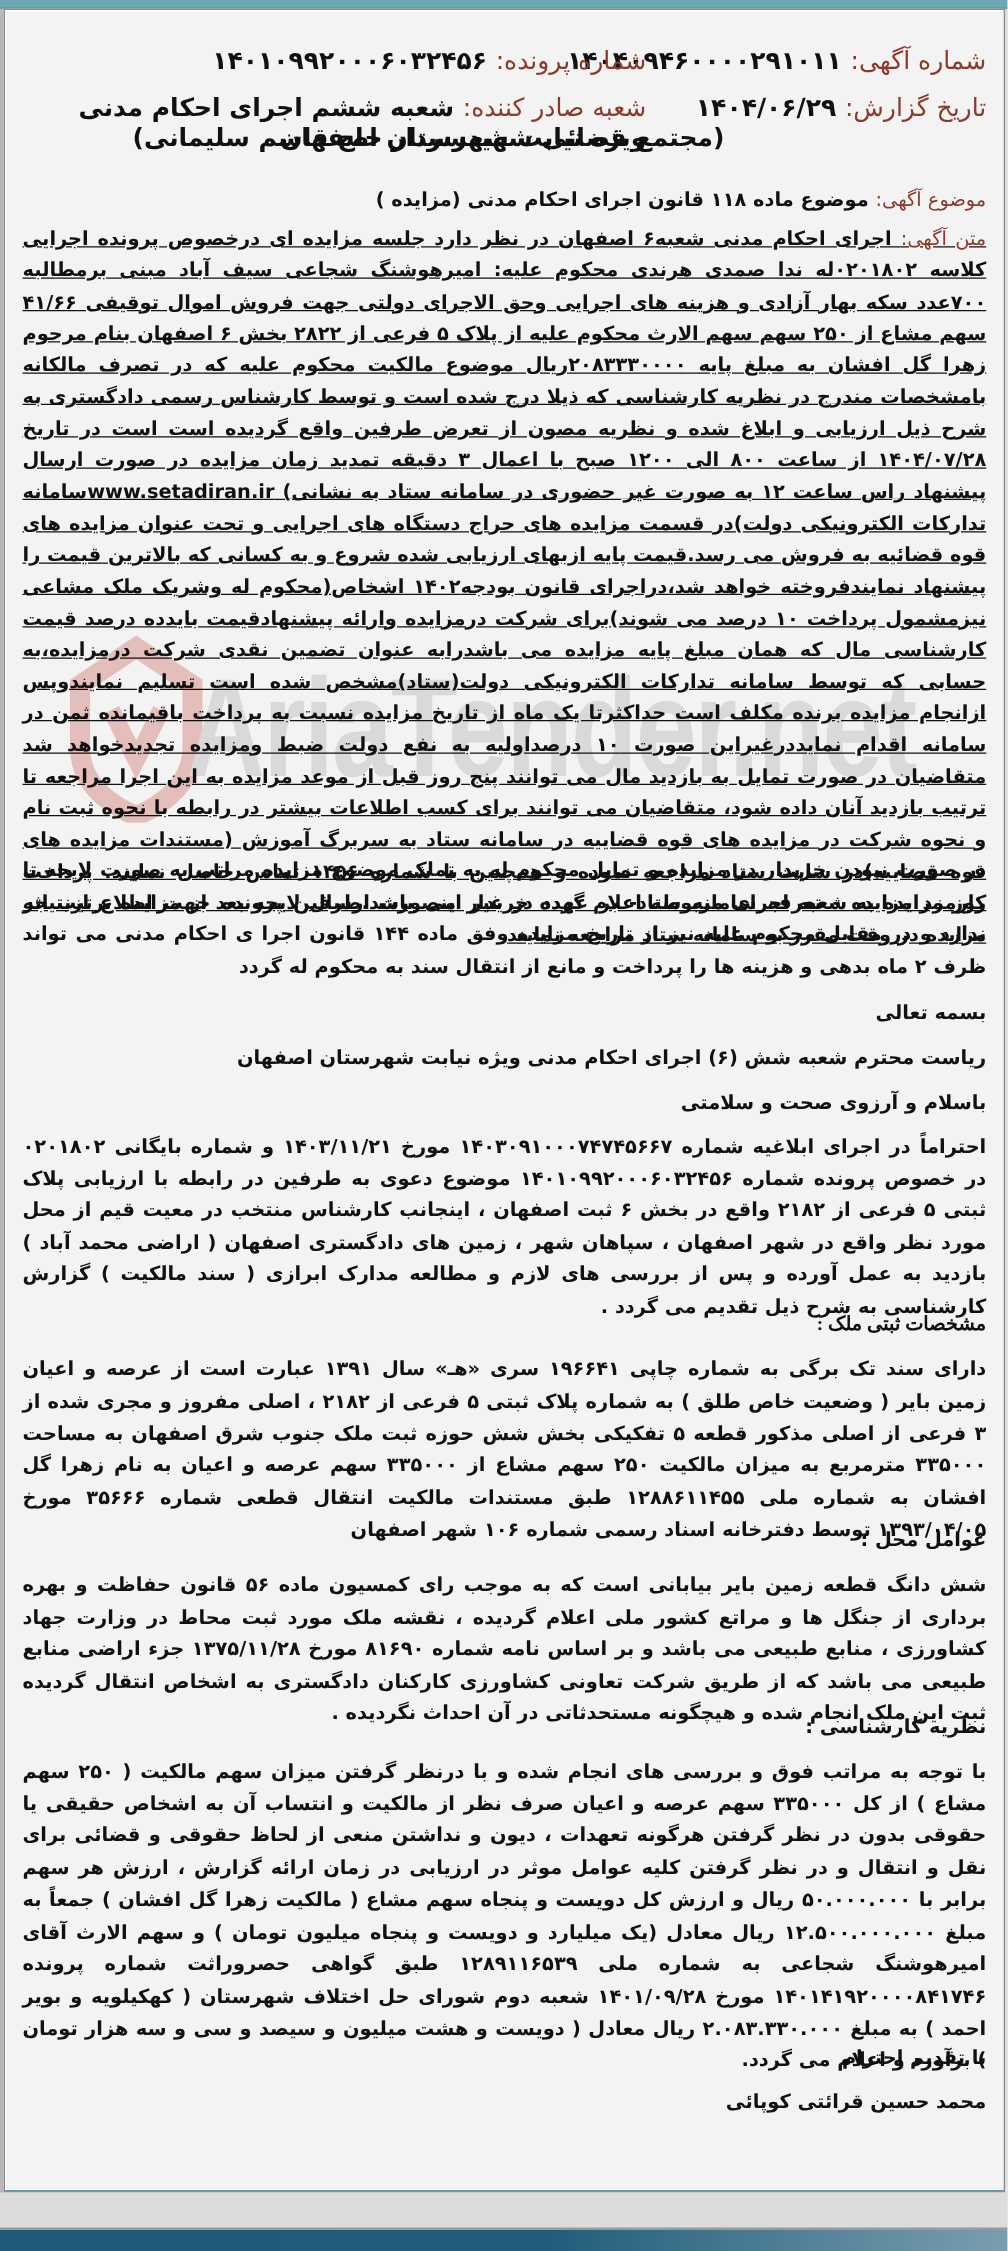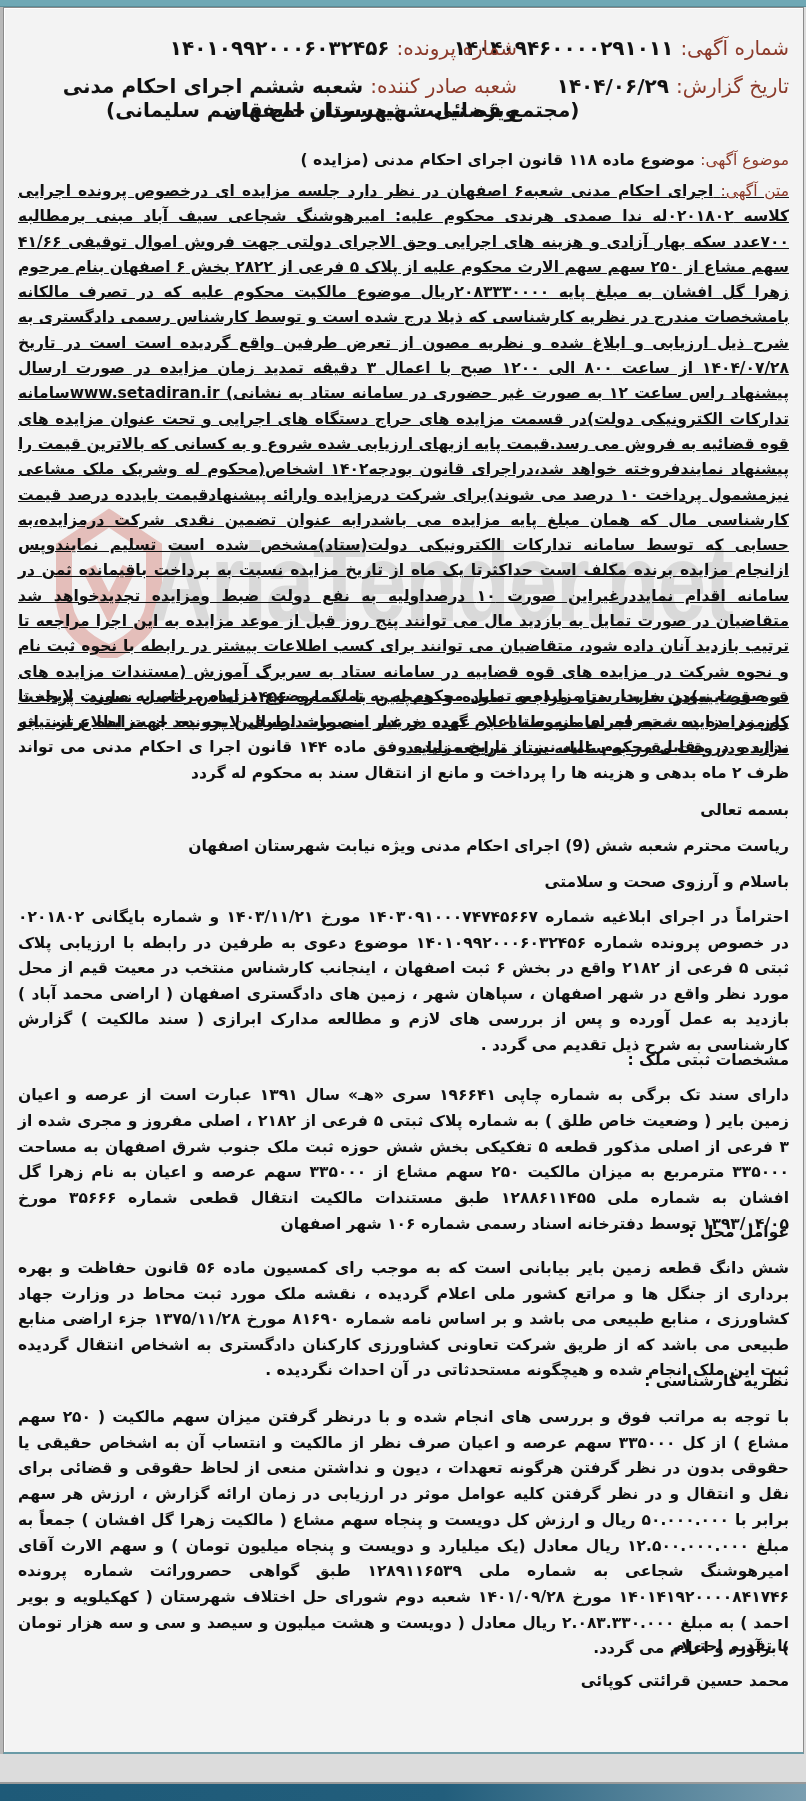--- a/index.html
+++ b/index.html
@@ -119,26 +119,26 @@
     </div>
 
     <div class="p" style="top:171px; line-height:25.3px;text-decoration:underline;">
       <span class="label">متن آگهی:</span>
       <span>اجرای احکام مدنی شعبه۶ اصفهان در نظر دارد جلسه مزایده ای درخصوص پرونده اجرایی کلاسه ۰۲۰۱۸۰۲له ندا صمدی هرندی محکوم علیه: امیرهوشنگ شجاعی سیف آباد مبنی برمطالبه ۷۰۰عدد سکه بهار آزادی   و هزینه های اجرایی وحق الاجرای دولتی جهت فروش اموال توقیفی  ۴۱/۶۶ سهم مشاع از ۲۵۰ سهم  سهم الارث محکوم علیه از پلاک ۵ فرعی از ۲۸۲۲ بخش ۶ اصفهان بنام مرحوم زهرا گل افشان  به مبلغ پایه ۲۰۸۳۳۳۰۰۰۰ریال موضوع مالکیت محکوم علیه  که در تصرف مالکانه بامشخصات مندرج در نظریه کارشناسی که ذیلا درج شده است و توسط کارشناس رسمی دادگستری به شرح ذیل ارزیابی و ابلاغ شده و نظریه مصون از تعرض طرفین واقع گردیده است است در تاریخ ۱۴۰۴/۰۷/۲۸ از ساعت ۸۰۰ الی ۱۲۰۰ صبح با اعمال ۳ دقیقه تمدید زمان مزایده در صورت ارسال پیشنهاد  راس ساعت ۱۲ به صورت غیر حضوری در سامانه ستاد به نشانی) www.setadiran.irسامانه تدارکات الکترونیکی دولت)در قسمت مزایده های حراج دستگاه های اجرایی و تحت عنوان مزایده های قوه قضائیه به فروش می رسد.قیمت پایه ازبهای ارزیابی شده شروع و به کسانی که بالاترین قیمت را پیشنهاد نمایندفروخته خواهد شد،دراجرای قانون بودجه۱۴۰۲ اشخاص(محکوم له وشریک ملک مشاعی نیزمشمول پرداخت ۱۰ درصد می شوند)برای شرکت درمزایده وارائه پیشنهادقیمت بایدده درصد قیمت کارشناسی مال که همان مبلغ پایه مزایده می باشدرابه عنوان تضمین نقدی شرکت درمزایده،به حسابی که توسط سامانه تدارکات الکترونیکی دولت(ستاد)مشخص شده است تسلیم نمایندوپس ازانجام مزایده برنده مکلف است حداکثرتا یک ماه از تاریخ مزایده نسبت به پرداخت باقیمانده ثمن در سامانه اقدام نمایددرغیراین صورت ۱۰ درصداولیه به نفع دولت ضبط ومزایده تجدیدخواهد شد متقاضیان در صورت تمایل به بازدید مال می توانند پنج روز قبل از موعد مزایده به این اجرا مراجعه تا ترتیب بازدید آنان داده شود، متقاضیان می توانند برای کسب اطلاعات بیشتر در رابطه با نحوه ثبت نام و نحوه شرکت در مزایده های قوه قضاییه در سامانه ستاد به سربرگ آموزش (مستندات مزایده های قوه قضاییه)در سایت ستاد مراجعه نموده و همچنین با شماره ۱۴۵۶ تماس حاصل نمایند. پرداخت کارمزد مزایده - تعرفه سامانه ستاد- بر عهده خریدار می باشد.طرفین پرونده جهت اطلاع ازنتیجه مزایده در وقت مقرر به سامانه ستاد مراجعه نمایند</span>
     </div>
 
     <div class="p" style="top:676px; line-height:25.5px;">در صورت نبودن خریدار در مزایده و تمایل محکوم له به تملک موضوع مزایده مراتب به صورت لایحه تا روز مزایده  به شعبه اجرای مربوطه اعلام گردد  در غیر اینصورت ارسال لایحه بعد از مزایده ترتیب اثر ندارد  و در مقابل محکوم علیه نیز از تاریخ مزایده وفق ماده ۱۴۴ قانون اجرا ی احکام مدنی می تواند ظرف ۲ ماه بدهی و هزینه ها را پرداخت و مانع از انتقال سند به محکوم له گردد</div>
 
     <div class="p single" style="top:790px;">بسمه تعالی</div>
-    <div class="p single" style="top:826px;">ریاست محترم شعبه شش (9) اجرای احکام مدنی ویژه نیابت شهرستان اصفهان</div>
+    <div class="p single" style="top:826px;">ریاست محترم شعبه شش (۶) اجرای احکام مدنی ویژه نیابت شهرستان اصفهان</div>
     <div class="p single" style="top:862px;">باسلام و آرزوی صحت و سلامتی</div>
 
     <div class="p" style="top:897px; line-height:25.5px;">احتراماً در اجرای ابلاغیه شماره ۱۴۰۳۰۹۱۰۰۰۷۴۷۴۵۶۶۷ مورخ ۱۴۰۳/۱۱/۲۱  و شماره بایگانی ۰۲۰۱۸۰۲ در خصوص پرونده شماره ۱۴۰۱۰۹۹۲۰۰۰۶۰۳۲۴۵۶ موضوع دعوی به طرفین در رابطه با ارزیابی پلاک ثبتی ۵ فرعی از ۲۱۸۲ واقع در بخش ۶ ثبت اصفهان ، اینجانب کارشناس منتخب در معیت قیم از محل مورد نظر واقع در شهر اصفهان ، سپاهان شهر ، زمین های دادگستری اصفهان ( اراضی محمد آباد ) بازدید به عمل آورده و پس از بررسی های لازم و مطالعه مدارک ابرازی ( سند مالکیت ) گزارش کارشناسی به شرح ذیل تقدیم می گردد .</div>
 
-    <div class="p single" style="top:1040px;">مشخصات ثبتی ملک :</div>
+    <div class="p single" style="top:1040px;font-family:Liberation Serif, serif;">مشخصات ثبتی ملک :</div>
 
     <div class="p" style="top:1075px; line-height:25.8px;">دارای سند تک برگی به شماره چاپی ۱۹۶۶۴۱  سری «هـ» سال ۱۳۹۱ عبارت است از عرصه و اعیان زمین بایر ( وضعیت خاص طلق ) به شماره پلاک ثبتی ۵ فرعی از ۲۱۸۲ ، اصلی مفروز و مجری شده از ۳ فرعی از اصلی مذکور قطعه ۵ تفکیکی بخش شش حوزه ثبت ملک جنوب شرق اصفهان به مساحت ۳۳۵۰۰۰ مترمربع به میزان مالکیت ۲۵۰ سهم مشاع از ۳۳۵۰۰۰ سهم عرصه و اعیان به نام زهرا گل افشان به شماره ملی ۱۲۸۸۶۱۱۴۵۵ طبق مستندات مالکیت انتقال قطعی شماره ۳۵۶۶۶ مورخ ۱۳۹۳/۰۴/۰۵ توسط دفترخانه اسناد رسمی شماره ۱۰۶ شهر اصفهان</div>
 
     <div class="p single" style="top:1212px;">عوامل محل :</div>
 
     <div class="p" style="top:1248px; line-height:25.5px;">شش دانگ قطعه زمین بایر بیابانی است که به موجب رای کمسیون ماده ۵۶ قانون حفاظت و بهره برداری از جنگل ها و مراتع کشور ملی اعلام گردیده ، نقشه ملک مورد ثبت محاط در وزارت جهاد کشاورزی ، منابع طبیعی می باشد و بر اساس نامه شماره ۸۱۶۹۰ مورخ ۱۳۷۵/۱۱/۲۸ جزء اراضی منابع طبیعی می باشد که از طریق شرکت تعاونی کشاورزی کارکنان دادگستری به اشخاص انتقال گردیده ثبت این ملک انجام شده و هیچگونه مستحدثاتی در آن احداث نگردیده .</div>
 
     <div class="p single" style="top:1361px;">نظریه کارشناسی :</div>
 
     <div class="p" style="top:1397px; line-height:25.7px;">با توجه به مراتب فوق و بررسی های انجام شده و با درنظر گرفتن میزان سهم مالکیت ( ۲۵۰ سهم مشاع ) از کل ۳۳۵۰۰۰ سهم عرصه و اعیان صرف نظر از مالکیت و انتساب آن به اشخاص حقیقی یا حقوقی بدون در نظر گرفتن هرگونه تعهدات ، دیون و نداشتن منعی از لحاظ حقوقی و قضائی برای نقل و انتقال و در نظر گرفتن کلیه عوامل موثر در ارزیابی در زمان ارائه گزارش ، ارزش هر سهم برابر با ۵۰.۰۰۰.۰۰۰ ریال و ارزش کل دویست و پنجاه سهم مشاع ( مالکیت زهرا گل افشان ) جمعاً به مبلغ ۱۲.۵۰۰.۰۰۰.۰۰۰ ریال معادل (یک میلیارد و دویست و پنجاه میلیون تومان ) و سهم الارث آقای امیرهوشنگ شجاعی به شماره ملی ۱۲۸۹۱۱۶۵۳۹ طبق گواهی حصروراثت شماره پرونده ۱۴۰۱۴۱۹۲۰۰۰۰۸۴۱۷۴۶ مورخ ۱۴۰۱/۰۹/۲۸ شعبه دوم شورای حل اختلاف شهرستان ( کهکیلویه و بویر احمد ) به مبلغ ۲.۰۸۳.۳۳۰.۰۰۰ ریال معادل ( دویست و هشت میلیون و سیصد و سی و سه هزار تومان ) برآورد و اعلام می گردد.</div>

